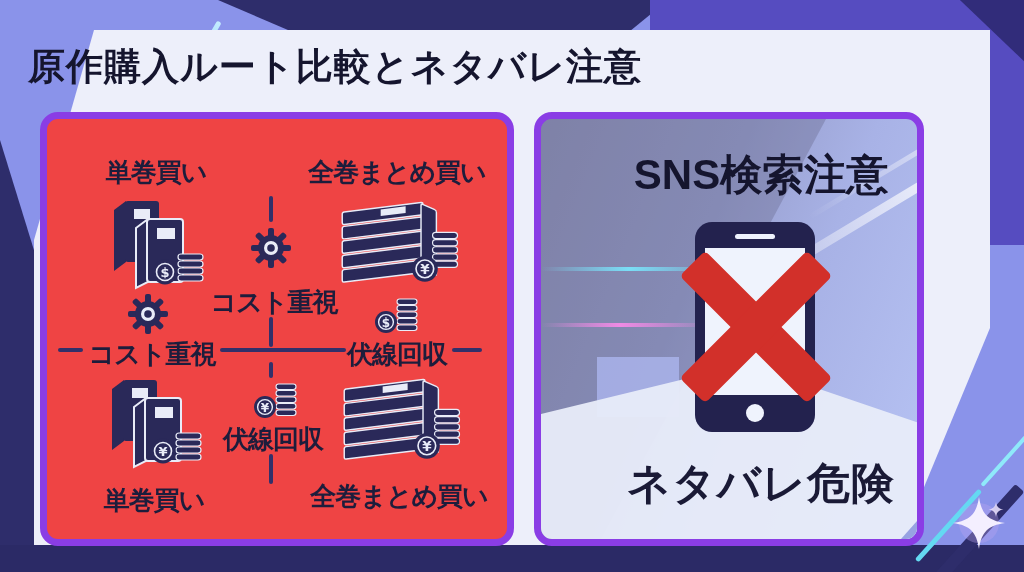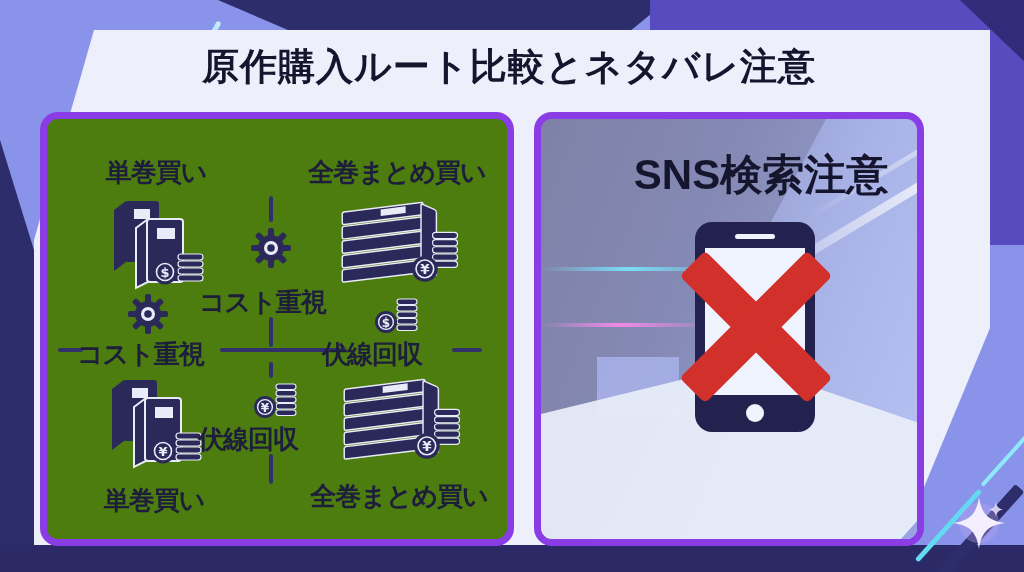--- a/index.html
+++ b/index.html
@@ -20,34 +20,34 @@
   .bg-bottom-strip{left:0;top:545px;width:1024px;height:27px;background:#2b2a66;}
   .streak{border-radius:3px;}
   .streak-tl{left:196px;top:16px;width:5px;height:84px;transform:rotate(30deg);
     background:linear-gradient(#c4ecff,#66c2f2);}
   .streak-br-navy{left:972px;top:472px;width:12px;height:125px;transform:rotate(42deg);background:#2e2d6b;}
   .streak-br-cyan{left:946px;top:478px;width:5px;height:95px;transform:rotate(42deg);background:#64d9f2;}
   .streak-br-cyan2{left:1002px;top:428px;width:4px;height:66px;transform:rotate(42deg);background:#8fe9fa;}
   
   .card{left:28px;top:30px;width:962px;height:515px;background:#edeffa;
     clip-path:polygon(66px 0,962px 0,962px 298px,872px 515px,6px 515px,6px 210px);}
-  .title{left:28px;top:42px;width:962px;text-align:center;
+  .title{left:28px;top:42px;width:962px;
     font-size:37px;font-weight:900;color:#15152e;letter-spacing:1px;}
   
   .panel{border:7px solid #8a3de5;border-radius:18px;box-sizing:border-box;}
-  .panel-left{left:40px;top:112px;width:474px;height:434px;background:#4d7c0f;}
+  .panel-left{left:40px;top:112px;width:474px;height:434px;background:#ef4444;}
   .panel-right{left:534px;top:112px;width:390px;height:434px;overflow:hidden;
     background:linear-gradient(112deg,#8f93ba 0%,#989fce 38%,#a8b2e6 62%,#b7c3f4 100%);}
   .panel-inner{position:absolute;left:0;top:0;right:0;bottom:0;}
   
   .qlabel{font-size:26px;font-weight:900;color:#1d1d3c;letter-spacing:-1px;white-space:nowrap;text-align:center;}
   .quad{display:flex;flex-direction:column;align-items:center;}
   .vline{width:4px;background:#32306a;border-radius:2px;}
   .hline{height:4px;background:#32306a;border-radius:2px;}
-  .axis-label{font-size:26px;font-weight:900;color:#1d1d3c;letter-spacing:-1px;white-space:nowrap;text-align:left;width:150px;}
+  .axis-label{font-size:26px;font-weight:900;color:#1d1d3c;letter-spacing:-1px;white-space:nowrap;text-align:center;width:150px;}
   
   .rp-dark{left:0;top:0;width:440px;height:420px;background:rgba(92,92,128,.32);
     clip-path:polygon(0 0,285px 0,60px 420px,0 420px);}
   .rp-light{left:0;top:0;width:440px;height:420px;background:#e8ecf9;opacity:.95;
     clip-path:polygon(0 295px,205px 245px,440px 325px,440px 420px,0 420px);}
   .rp-block-left{left:56px;top:238px;width:82px;height:60px;background:#a9b3ea;opacity:.85;}
   .rp-block-right{left:404px;top:222px;width:36px;height:95px;background:#98a3e6;opacity:.9;}
   .rp-wedge{left:340px;top:330px;width:100px;height:90px;background:#97a2e2;
     clip-path:polygon(20% 100%,100% 0,100% 100%);}
   .beam{height:4px;border-radius:2px;}
@@ -240,20 +240,21 @@
 
       <svg class="abs" style="left:154px;top:103px;" width="120" height="210" viewBox="0 0 120 210">
         <rect x="0" y="0" width="120" height="210" rx="17" fill="#23224e"></rect>
         <rect x="10" y="26" width="100" height="147" fill="#eff3fd"></rect>
         <rect x="40" y="12" width="40" height="5" rx="2.5" fill="#eff3fd"></rect>
         <circle cx="60" cy="191" r="9" fill="#eff3fd"></circle>
       </svg>
       <div class="abs xbar xbar1"></div>
       <div class="abs xbar xbar2"></div>
 
+      <div class="abs rp-warning">ネタバレ危険</div>
     </div>
   </div>
 
   <svg class="abs" style="left:950px;top:494px;" width="58" height="58" viewBox="0 0 58 58">
     <circle cx="29" cy="29" r="20" fill="#b9a6f2" opacity="0.35"></circle>
     <path d="M29 3 C31.5 20 38 26.5 55 29 C38 31.5 31.5 38 29 55 C26.5 38 20 31.5 3 29 C20 26.5 26.5 20 29 3 Z" fill="#f4efff"></path>
     <path d="M46 8 C46.8 13 48.5 14.7 53.5 15.5 C48.5 16.3 46.8 18 46 23 C45.2 18 43.5 16.3 38.5 15.5 C43.5 14.7 45.2 13 46 8 Z" fill="#e7defc" opacity="0.9"></path>
   </svg>
 
 </div>

